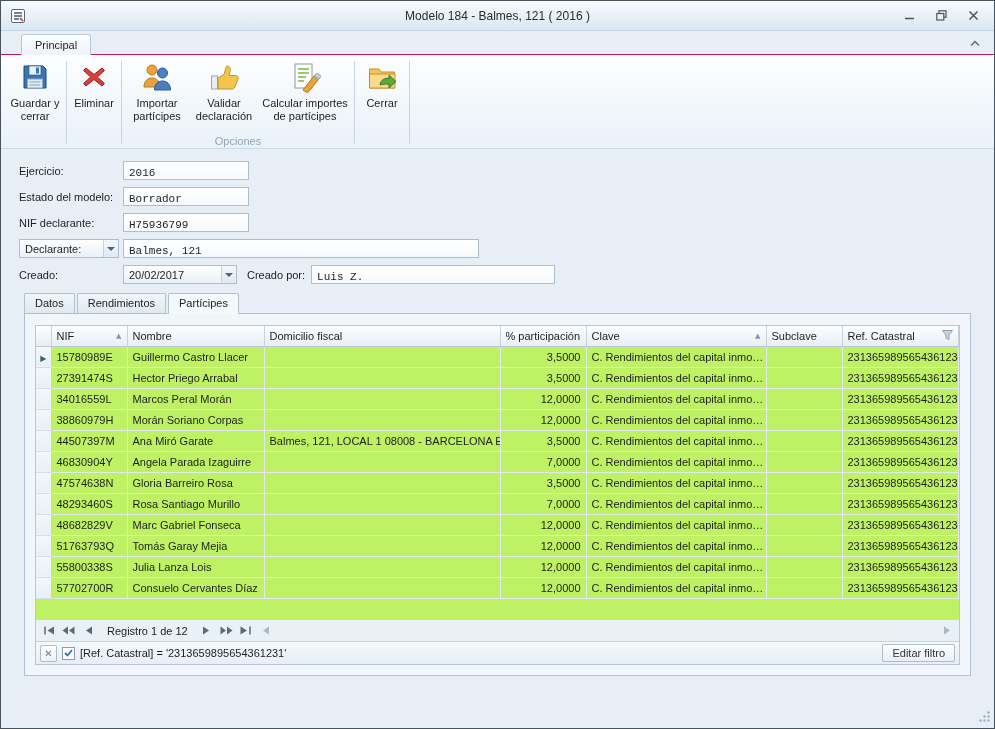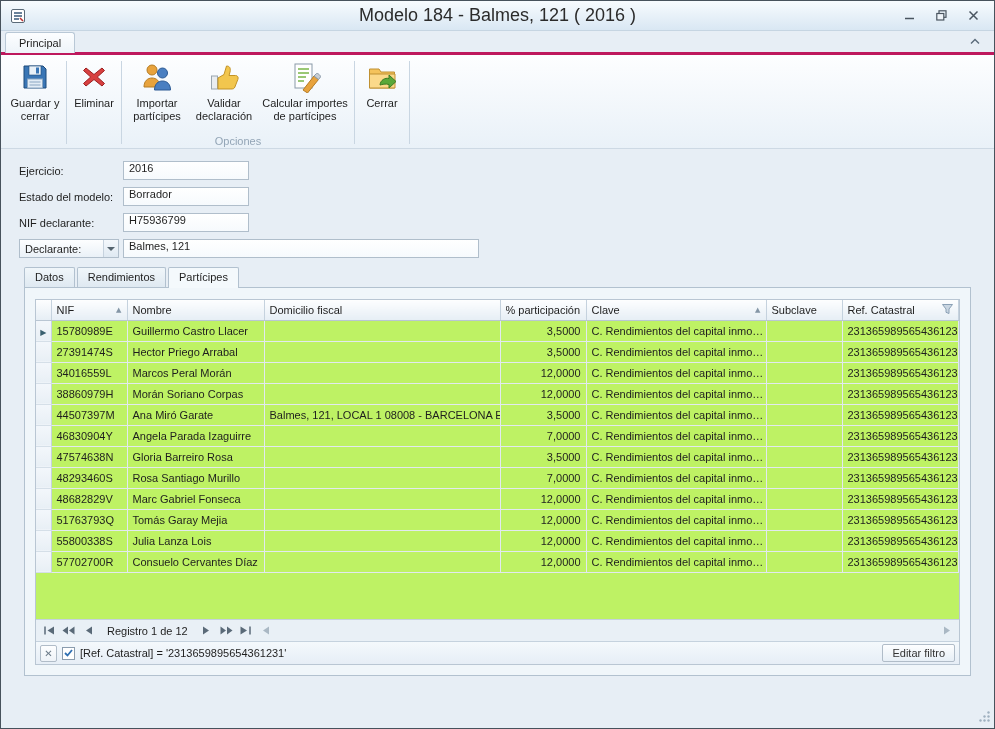--- a/index.html
+++ b/index.html
@@ -5,27 +5,27 @@
   * { box-sizing: border-box; }
   html,body { margin:0; padding:0; width:995px; height:729px; overflow:hidden;
     font-family:"Liberation Sans","DejaVu Sans",sans-serif; font-size:11px; color:#1e1e1e; }
   .window { position:absolute; inset:0; border:1px solid #47525c; background:#e7eef5;
     display:flex; flex-direction:column; }
 
   
   .titlebar { height:30px; flex:0 0 30px; background:linear-gradient(#f7fbfe,#d9e7f3);
     border-bottom:1px solid #c6d5e2; display:flex; align-items:center; position:relative; }
   .app-icon { width:16px; height:16px; margin-left:9px; z-index:2; }
-  .title { position:absolute; left:0; right:0; text-align:center; font-size:18px; color:#2b2b2b; }
+  .title { position:absolute; left:0; right:0; text-align:center; font-size:12px; color:#2b2b2b; }
   .win-controls { margin-left:auto; display:flex; gap:6px; margin-right:8px; z-index:2; }
   .win-btn { width:26px; height:18px; display:flex; align-items:center; justify-content:center; cursor:default; }
 
   
-  .ribbon-tabs { height:24px; flex:0 0 24px; background:#e7eef5; border-bottom:3px solid #be185d;
-    display:flex; align-items:flex-end; padding-left:4px; }
+  .ribbon-tabs { height:24px; flex:0 0 24px; background:#e7eef5; border-bottom:1px solid #be185d;
+    display:flex; align-items:flex-end; padding-left:20px; }
   .rtab { background:linear-gradient(#fcfeff,#eef4f9); border:1px solid #b9c8d6; border-bottom:none;
     border-radius:3px 3px 0 0; padding:4px 13px 4px; margin-bottom:-1px; z-index:2; }
   .ribbon-chevron { margin-left:auto; margin-right:10px; margin-bottom:4px;
     width:18px; height:14px; display:flex; align-items:center; justify-content:center; }
 
   
   .toolbar { height:94px; flex:0 0 94px; background:linear-gradient(#fdfeff,#e9f1f8);
     border-bottom:1px solid #cdd9e4; display:flex; align-items:stretch; padding:2px 4px 0 5px; }
   .tb-btn { display:flex; flex-direction:column; align-items:center; justify-content:flex-start;
     padding:4px 4px 2px; text-align:center; line-height:1.2; height:76px; cursor:default; }
@@ -35,21 +35,21 @@
   .tb-group { display:flex; flex-direction:column; }
   .tb-group-btns { display:flex; }
   .tb-group-label { text-align:center; color:#93a5b6; padding:2px 0 3px; }
 
   
   .form { padding:12px 0 2px 18px; }
   .frow { display:flex; align-items:center; margin-bottom:7px; height:19px; }
   .flabel { width:104px; flex:0 0 104px; }
   .flabel2 { margin-left:10px; margin-right:6px; }
   .tbox { height:19px; border:1px solid #b0becb; background:linear-gradient(#ffffff,#f6fafd);
-    padding:0 5px; display:flex; align-items:flex-start; overflow:hidden; white-space:nowrap; }
+    padding:0 5px; display:flex; align-items:flex-end; overflow:hidden; white-space:nowrap;font-family:Liberation Mono, monospace; }
   .w126{width:126px} .w436{width:356px} .w244{width:244px}
   .combo { display:flex; align-items:center; justify-content:space-between; border:1px solid #b0becb;
     background:linear-gradient(#fdfeff,#eaf1f7); height:19px; padding-left:5px; cursor:default; }
   .combo.w100{ width:100px; margin-right:4px; }
   .combo.w114{ width:114px; }
   .arrowbox { width:15px; height:17px; border-left:1px solid #c6d2de; display:flex;
     align-items:center; justify-content:center; background:linear-gradient(#f4f8fc,#dfe9f2); }
   .darr { width:0; height:0; border-left:4px solid transparent; border-right:4px solid transparent;
     border-top:4px solid #55646f; }
 
@@ -251,20 +251,33 @@
       <div class="combo w100">
         <span>Declarante:</span>
         <span class="arrowbox">
             <span class="darr"></span>
           </span>
       </div>
       <div class="tbox w436">
           <span>Balmes, 121</span>
         </div>
     </div>
+    <div class="frow">
+      <span class="flabel">Creado:</span>
+      <div class="combo w114">
+        <span>20/02/2017</span>
+        <span class="arrowbox">
+            <span class="darr"></span>
+          </span>
+      </div>
+      <span class="flabel2">Creado por:</span>
+      <div class="tbox w244">
+          <span>Luis Z.</span>
+        </div>
+    </div>
   </div>
 
   <div class="tabstrip">
     <div class="tab">Datos</div>
     <div class="tab">Rendimientos</div>
     <div class="tab active">Partícipes</div>
   </div>
 
   <div class="panel">
     <div class="grid-box">

